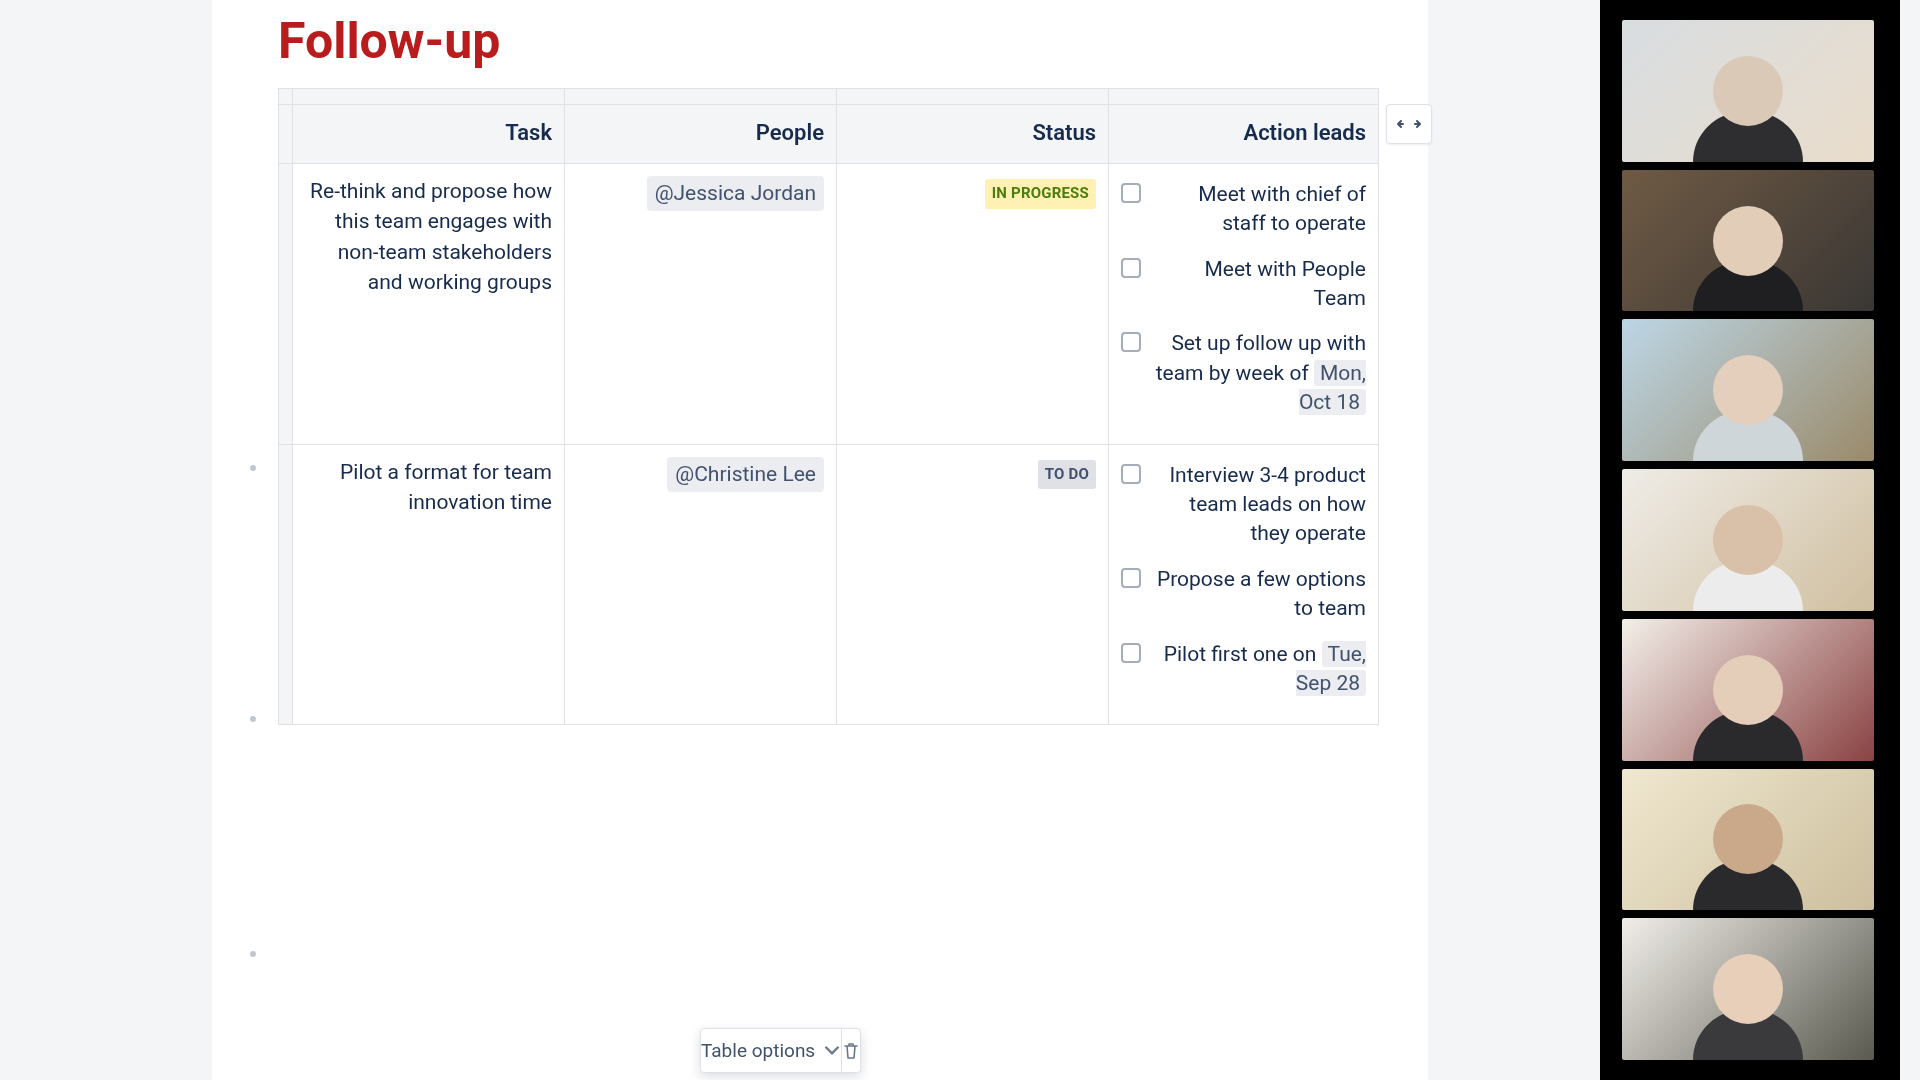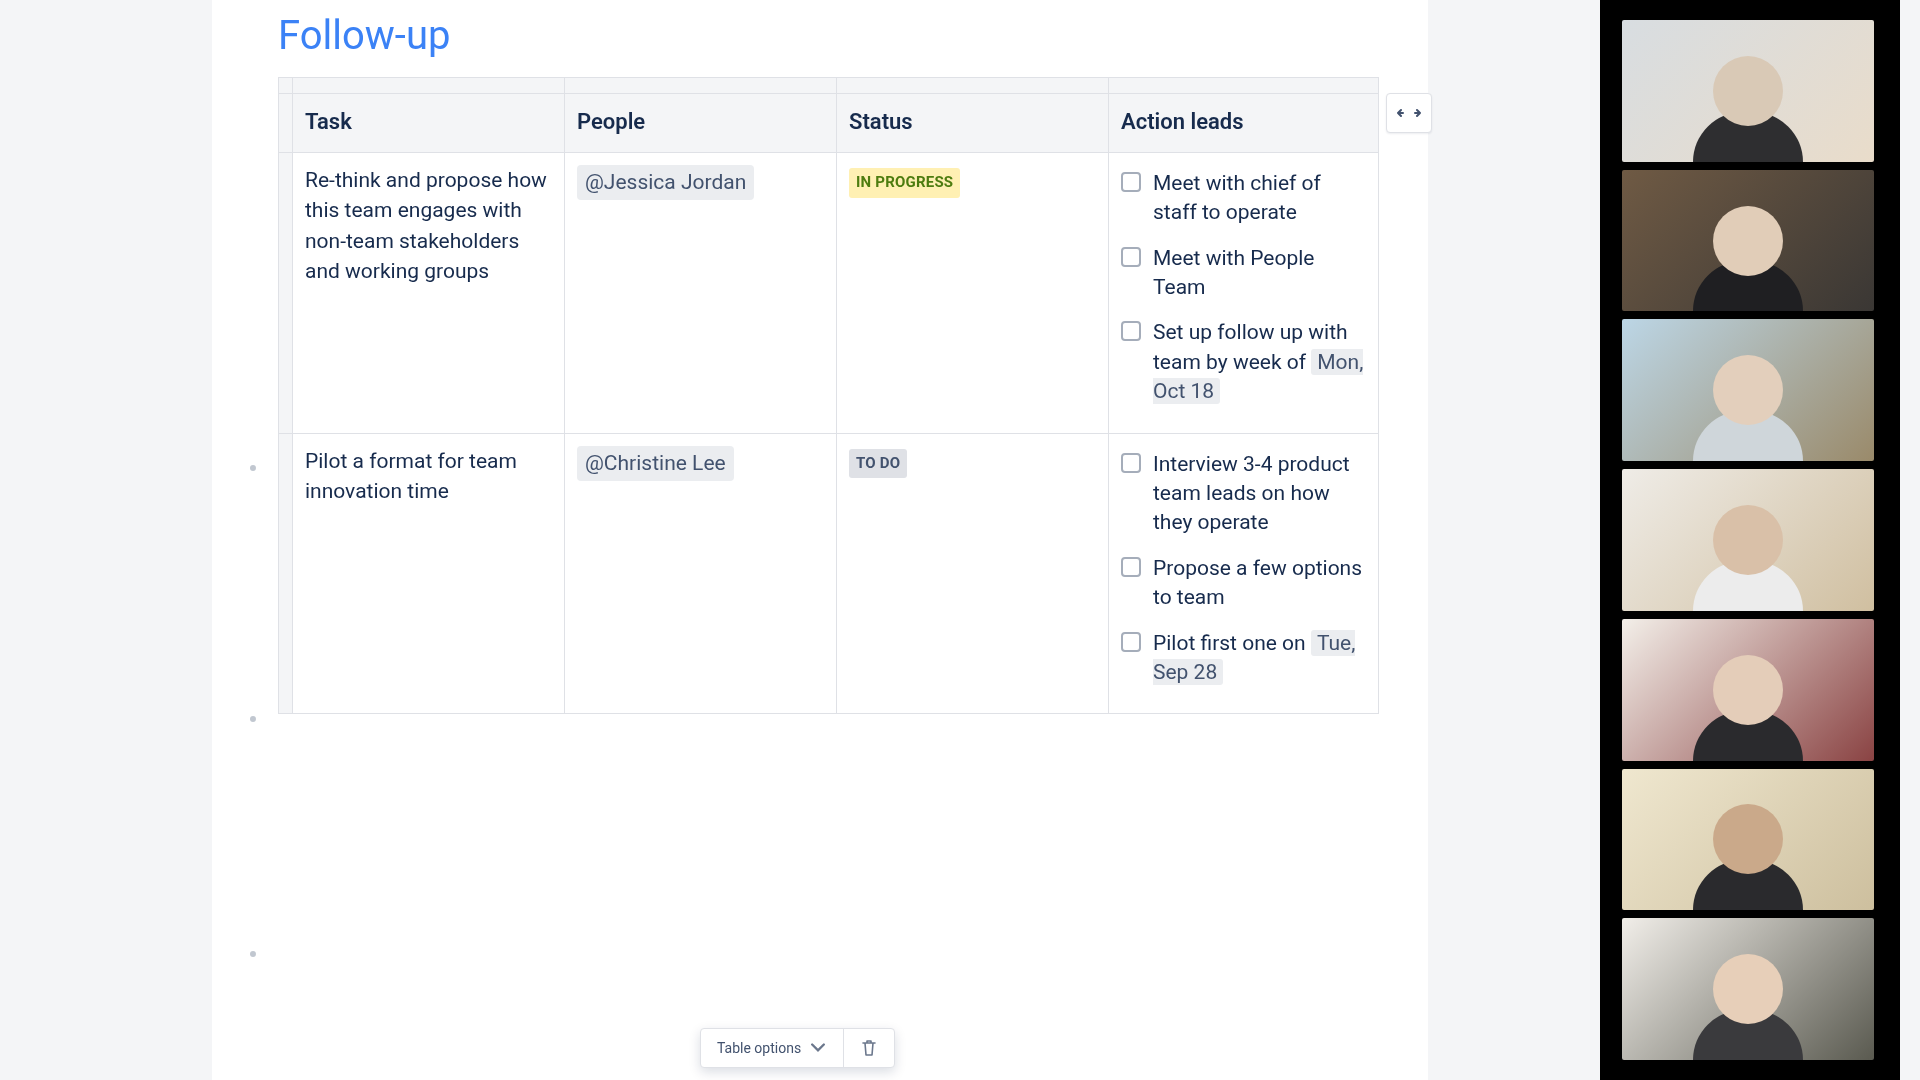--- a/index.html
+++ b/index.html
@@ -3,28 +3,28 @@
 <meta charset="utf-8">
 <style>
   * { box-sizing: border-box; margin:0; padding:0; }
   html, body { width:1920px; height:1080px; background:#f4f5f7; font-family: -apple-system, BlinkMacSystemFont, "Segoe UI", Roboto, Helvetica, Arial, sans-serif; color:#172b4d; overflow:hidden; }
 
   .doc-panel {
     position:absolute; left:212px; top:0; width:1216px; height:1080px;
     background:#fff;
   }
   .doc-inner { padding:0 12px 0 66px; }
-  .page-title { font-size:40px; font-weight:400; color:#3b82f6; padding:12px 0 18px 0; }
+  .page-title { font-size:50px; font-weight:700; color:#b91c1c; padding:12px 0 18px 0; }
 
   table.followup {
     width:1094px; border-collapse:collapse; table-layout:fixed;
   }
   table.followup th, table.followup td {
     border:1px solid #dfe1e6; padding:12px 12px 14px 12px; font-size:21px; line-height:1.45;
-    vertical-align:top; text-align:left;margin-left:40px;
+    vertical-align:top; text-align:right;margin-left:40px;
   }
   table.followup thead tr.toprow th { height:16px; padding:0; background:#f4f5f7; }
   table.followup thead tr.headrow th { background:#f4f5f7; font-weight:600; font-size:22px; }
   col.col-num { width:14px; }
   col.col-task  { width:272px; }
   col.col-owner { width:272px; }
   col.col-status{ width:272px; }
   col.col-items { width:270px; }
   th.num, td.num { padding:0; background:#f4f5f7; }
 
@@ -65,21 +65,21 @@
     box-shadow:0 1px 2px rgba(9,30,66,0.08);
   }
   .expand-btn svg { width:24px; height:16px; }
 
   
   .table-toolbar {
     position:absolute; left:700px; top:1028px;
     display:flex; background:#fff; border:1px solid #dfe1e6; border-radius:4px;
     box-shadow:0 4px 12px rgba(9,30,66,0.15); overflow:hidden;
   }
-  .tt-btn { display:flex; align-items:center; gap:8px; padding:10px 16px; font-size:14px; color:#42526e; }
+  .tt-btn { display:flex; align-items:center; gap:8px; padding:10px 0; font-size:19px; color:#42526e; }
   .tt-sep { width:1px; background:#dfe1e6; }
   .tt-icon { width:18px; height:18px; display:flex; align-items:center; justify-content:center; }
 
   
   .video-column {
     position:absolute; right:20px; top:0; width:300px; height:1080px;
     background:#000; padding:20px 22px; display:flex; flex-direction:column; gap:8px;
   }
   .video-tile {
     width:252px; height:142px; border-radius:2px;

